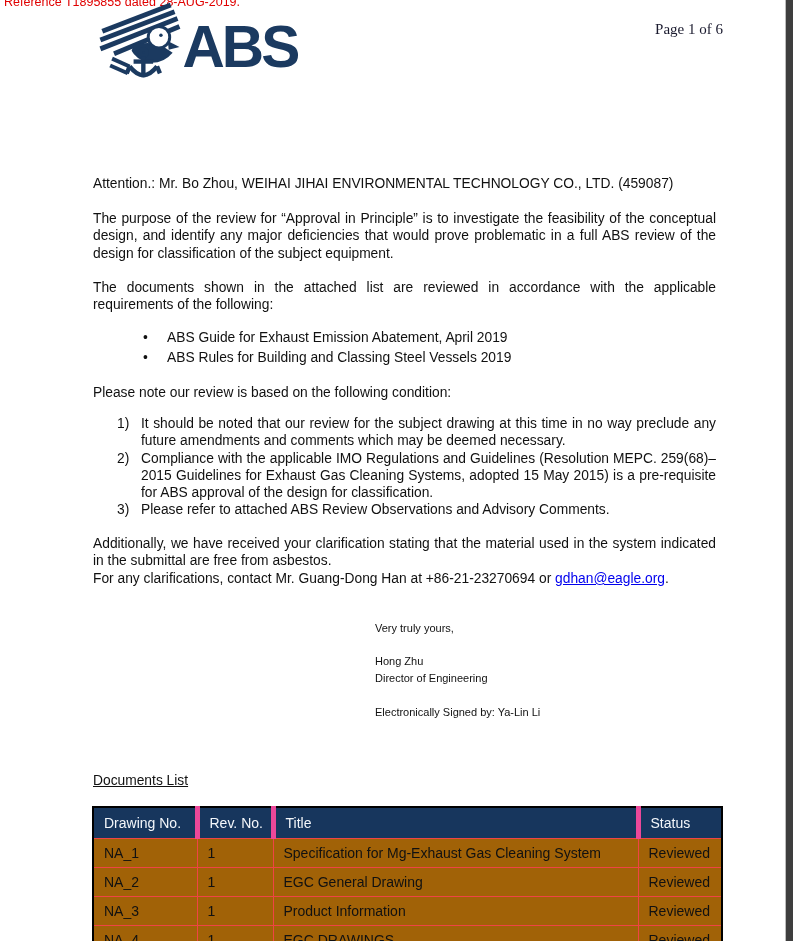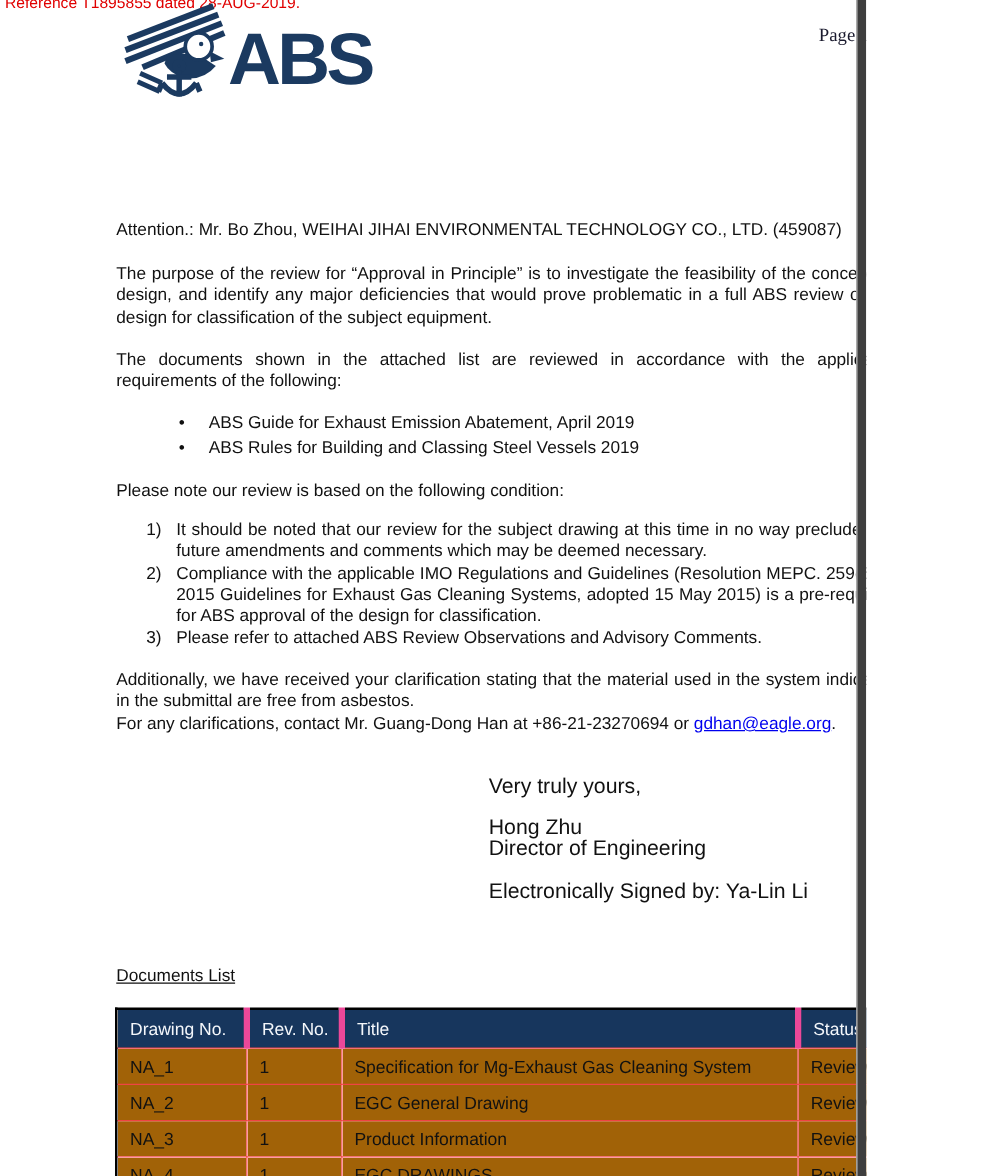--- a/index.html
+++ b/index.html
@@ -1,18 +1,18 @@
 <!DOCTYPE html>
 <html><head>
 <meta charset="utf-8">
 <style>
   html,body{margin:0;padding:0;background:#ffffff;}
   .page{
     position:relative;
-    width:693px;height:941px;
+    width:793px;height:941px;
     background:#ffffff;
     overflow:hidden;
     font-family:"Liberation Sans",sans-serif;
     color:#111111;
   }
   .abs-pos{position:absolute;}
   
   .ref-note{
     left:4px;top:-5px;
     font-size:12.5px;
@@ -53,21 +53,21 @@
   .bullet-marker{width:24px;flex:0 0 24px;}
   .num-list{
     left:117px;top:415px;width:599px;
     list-style:none;margin:0;padding:0;
   }
   .num-item{display:flex;}
   .num-marker{width:24px;flex:0 0 24px;}
   .num-text{flex:1;text-align:justify;}
   a.email-link{color:#0000ee;text-decoration:underline;cursor:pointer;}
   
-  .sig{left:391px;font-size:17px;line-height:17.3px;}
+  .sig{left:375px;font-size:11px;line-height:17.3px;}
   .sig-closing{top:620px;}
   .sig-name{top:653px;}
   .sig-title{top:670px;}
   .sig-esign{top:704px;}
   
   .docs-heading{
     left:93px;top:773px;
     font-size:13.8px;text-decoration:underline;text-align:center;
   }
   table.docs{

